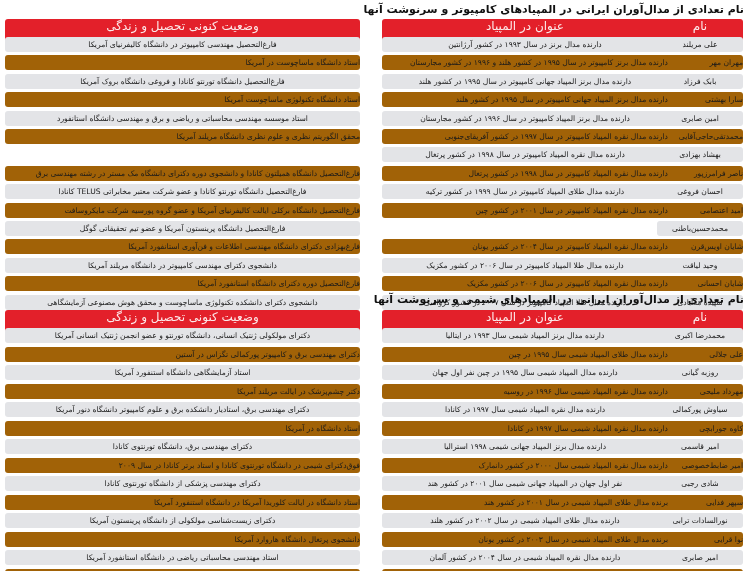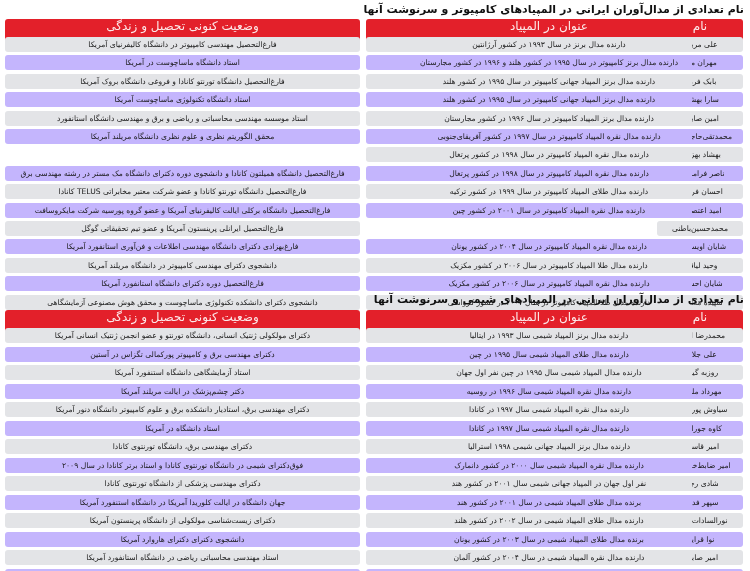--- a/index.html
+++ b/index.html
@@ -3,25 +3,25 @@
 <meta charset="utf-8">
 <style>
   html,body{margin:0;padding:0;background:#ffffff;}
   body{width:750px;height:571px;overflow:hidden;font-family:"DejaVu Sans",sans-serif;position:relative;}
   .section{position:absolute;left:0;width:750px;}
   .title{position:absolute;right:6px;font-size:11px;font-weight:bold;color:#111;direction:rtl;white-space:nowrap;letter-spacing:-0.2px;}
   .tbl{position:absolute;left:0;width:750px;}
   .row{position:absolute;left:0;width:750px;height:15px;}
   .cell{position:absolute;height:15px;border-radius:3px;direction:rtl;text-align:center;font-size:7.6px;line-height:15px;color:#1a1a1a;white-space:nowrap;overflow:hidden;}
   .c-name{left:657px;width:86px;}
-  .c-olymp{left:366px;width:286px;padding-left:40px;}
+  .c-olymp{left:382px;width:286px;}
   .c-status{left:5px;width:355px;}
   .hdr .cell{background:#e3202a;color:#fde9e9;height:22px;line-height:14px;font-size:12px;}
   .odd .cell{background:#e3e4e7;}
-  .even .cell{background:#c4b5fd;}
+  .even .cell{background:#a16207;text-align:right;}
 </style>
 </head>
 <body>
 
 <div class="section" style="top:0;">
   <div class="title" style="top:3px;">نام تعدادی از مدال‌آوران ایرانی در المپیادهای کامپیوتر و سرنوشت آنها</div>
   <div class="tbl" style="top:19px;">
     <div class="row hdr" style="top:0;">
       <div class="cell c-name">نام</div>
       <div class="cell c-olymp">عنوان در المپیاد</div>
@@ -72,21 +72,21 @@
           <div class="cell c-olymp">دارنده مدال طلای المپیاد کامپیوتر در سال ۱۹۹۹ در کشور ترکیه</div>
           <div class="cell c-status">فارغ‌التحصیل دانشگاه تورنتو کانادا و عضو شرکت معتبر مخابراتی TELUS کانادا</div>
         </div>
         <div class="row even" style="top: 183.6px;">
           <div class="cell c-name">امید اعتصامی</div>
           <div class="cell c-olymp">دارنده مدال نقره المپیاد کامپیوتر در سال ۲۰۰۱ در کشور چین</div>
           <div class="cell c-status">فارغ‌التحصیل دانشگاه برکلی ایالت کالیفرنیای آمریکا و عضو گروه پورسیه شرکت مایکروسافت</div>
         </div>
         <div class="row odd" style="top: 202px;">
           <div class="cell c-name">محمدحسین‌باطنی</div>
-          <div class="cell c-status">فارغ‌التحصیل ایرانلی پرینستون آمریکا و عضو تیم تحقیقاتی گوگل</div>
+          <div class="cell c-status">فارغ‌التحصیل دانشگاه پرینستون آمریکا و عضو تیم تحقیقاتی گوگل</div>
         </div>
         <div class="row even" style="top: 220.4px;">
           <div class="cell c-name">شایان اویس‌قرن</div>
           <div class="cell c-olymp">دارنده مدال نقره المپیاد کامپیوتر در سال ۲۰۰۴ در کشور یونان</div>
           <div class="cell c-status">فارغ‌بهزادی دکترای دانشگاه مهندسی اطلاعات و فن‌آوری استانفورد آمریکا</div>
         </div>
         <div class="row odd" style="top: 238.8px;">
           <div class="cell c-name">وحید لیاقت</div>
           <div class="cell c-olymp">دارنده مدال طلا المپیاد کامپیوتر در سال ۲۰۰۶ در کشور مکزیک</div>
           <div class="cell c-status">دانشجوی دکترای مهندسی کامپیوتر در دانشگاه مریلند آمریکا</div>
@@ -155,31 +155,31 @@
           <div class="cell c-status">فوق‌دکترای شیمی در دانشگاه تورنتوی کانادا و استاد برتر کانادا در سال ۲۰۰۹</div>
         </div>
         <div class="row odd" style="top: 166px;">
           <div class="cell c-name">شادی رجبی</div>
           <div class="cell c-olymp">نفر اول جهان در المپیاد جهانی شیمی سال ۲۰۰۱ در کشور هند</div>
           <div class="cell c-status">دکترای مهندسی پزشکی از دانشگاه تورنتوی کانادا</div>
         </div>
         <div class="row even" style="top: 184.5px;">
           <div class="cell c-name">سپهر فدایی</div>
           <div class="cell c-olymp">برنده مدال طلای المپیاد شیمی در سال ۲۰۰۱ در کشور هند</div>
-          <div class="cell c-status">جهان دانشگاه در ایالت کلوریدا آمریکا در دانشگاه استنفورد آمریکا</div>
+          <div class="cell c-status">استاد دانشگاه در ایالت کلوریدا آمریکا در دانشگاه استنفورد آمریکا</div>
         </div>
         <div class="row odd" style="top: 203px;">
           <div class="cell c-name">نورالسادات ترابی</div>
           <div class="cell c-olymp">دارنده مدال طلای المپیاد شیمی در سال ۲۰۰۲ در کشور هلند</div>
           <div class="cell c-status">دکترای زیست‌شناسی مولکولی از دانشگاه پرینستون آمریکا</div>
         </div>
         <div class="row even" style="top: 221.5px;">
           <div class="cell c-name">نوا قرایی</div>
           <div class="cell c-olymp">برنده مدال طلای المپیاد شیمی در سال ۲۰۰۳ در کشور یونان</div>
-          <div class="cell c-status">دانشجوی دکترای دکترای هاروارد آمریکا</div>
+          <div class="cell c-status">دانشجوی پرتغال دانشگاه هاروارد آمریکا</div>
         </div>
         <div class="row odd" style="top: 240px;">
           <div class="cell c-name">امیر صابری</div>
           <div class="cell c-olymp">دارنده مدال نقره المپیاد شیمی در سال ۲۰۰۴ در کشور آلمان</div>
           <div class="cell c-status">استاد مهندسی محاسباتی ریاضی در دانشگاه استانفورد آمریکا</div>
         </div>
         <div class="row even" style="top: 258.5px;">
           <div class="cell c-name">امیرحسین‌خوشامن</div>
           <div class="cell c-olymp">برنده مدال نقره المپیاد شیمی در سال ۲۰۰۵ در کشور تایوان</div>
           <div class="cell c-status">دانشجوی دکترا در دانشگاه سایمون‌فریز کانادا</div>

